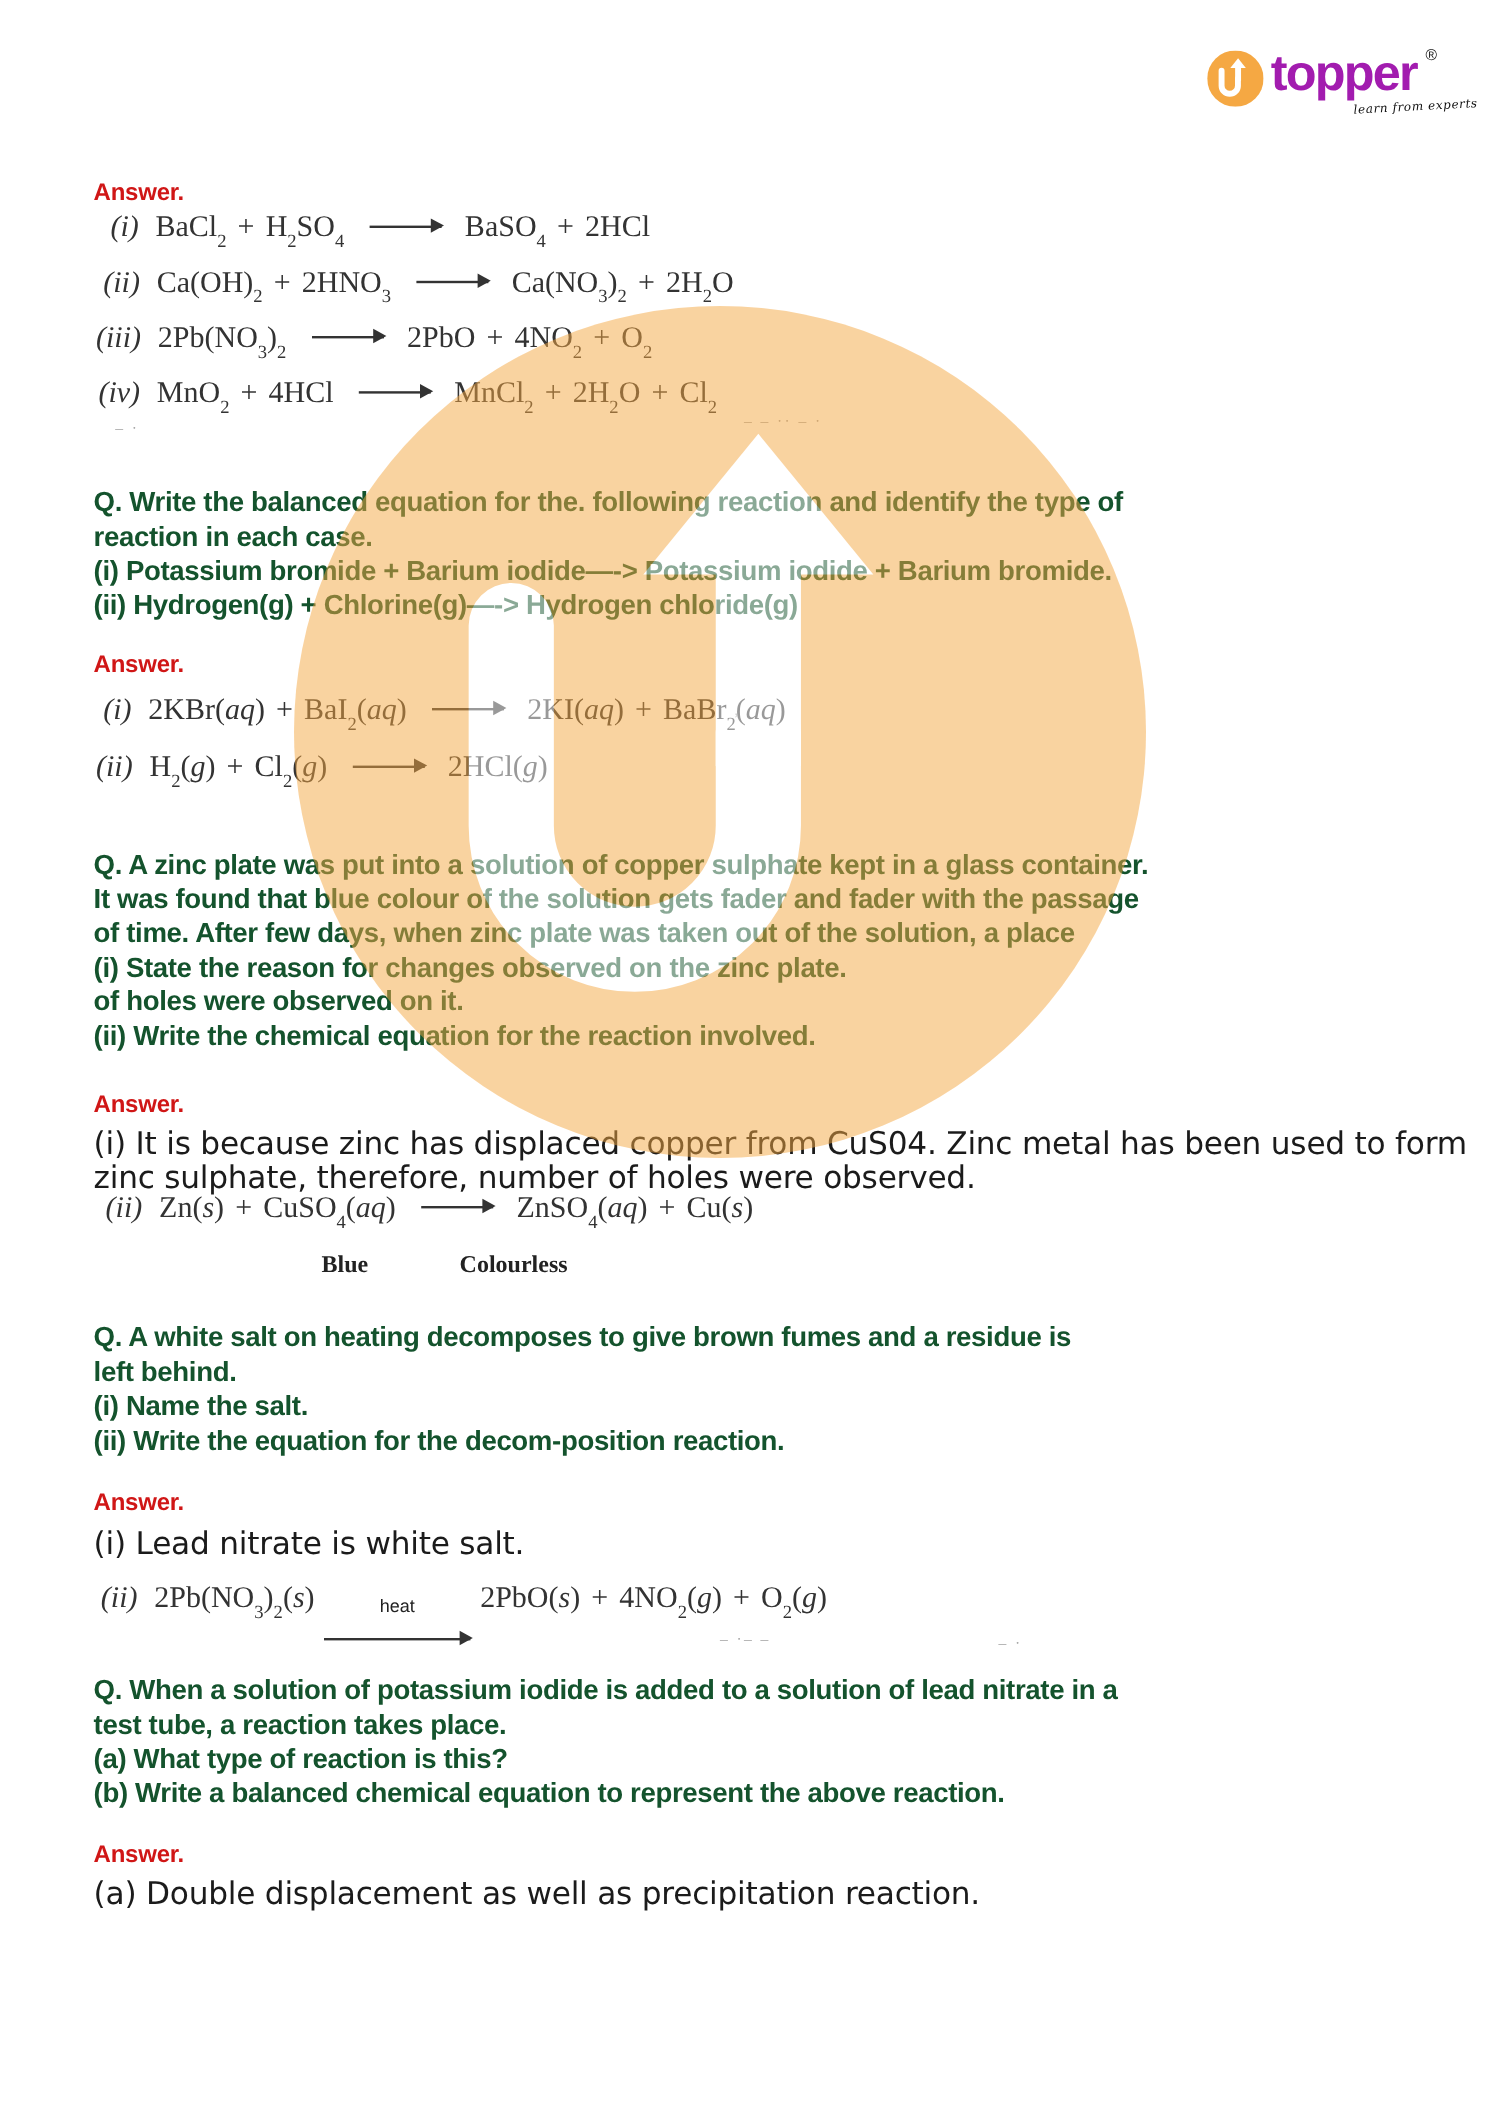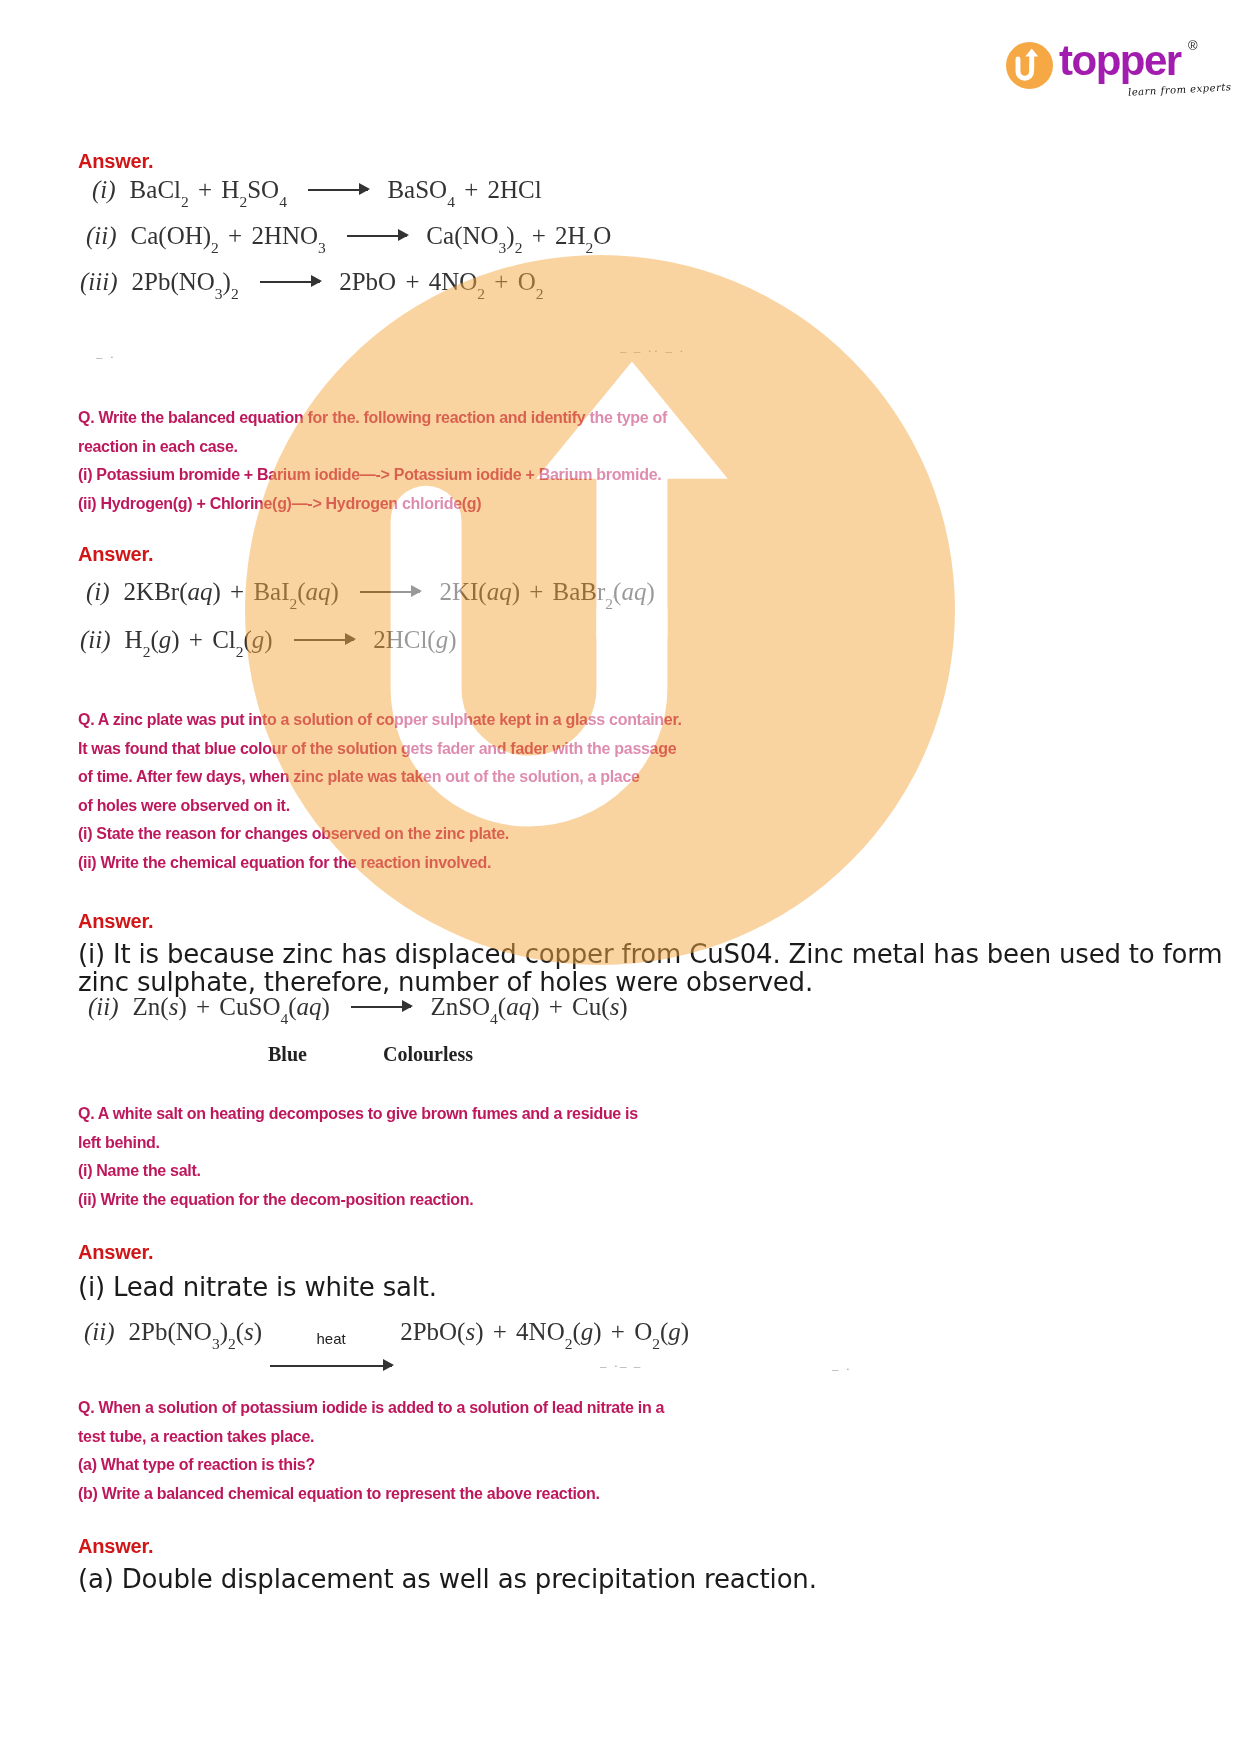--- a/index.html
+++ b/index.html
@@ -1,20 +1,20 @@
 <!DOCTYPE html>
 <html><head>
 <meta charset="utf-8">
 <style>
   html,body{margin:0;padding:0;background:#e8e8e8}
   .page{position:relative;width:1240px;height:1755px;background:#ffffff;overflow:hidden;
         font-family:"Liberation Sans",sans-serif;margin:0 auto}
   .abs{position:absolute}
   
-  .q{font-weight:bold;color:#be185d;font-size:16px;letter-spacing:-0.3px;line-height:28.5px;white-space:nowrap}
+  .q{font-weight:bold;color:#14532d;font-size:23px;letter-spacing:-0.3px;line-height:28.5px;white-space:nowrap}
   .q .line{white-space:nowrap}
   
   .ans-label{color:#d01616;font-weight:bold;font-size:20px;letter-spacing:-0.2px}
   
   .ansbody{color:#1b1b1b;font-size:26px;line-height:28px;white-space:nowrap;font-family:"DejaVu Sans",sans-serif;letter-spacing:-0.2px}
   .ansbody .line{white-space:nowrap}
   
   .eq{font-family:"Liberation Serif","DejaVu Serif",serif;font-size:25px;color:#333;white-space:nowrap;word-spacing:3px}
   .eq sub{font-size:62%;line-height:0;position:relative;top:0.18em}
   .eq i{font-family:"Liberation Serif",serif}
@@ -58,42 +58,45 @@
     <div class="abs ans-label" style="left:78px;top:150px">Answer.</div>
     <div class="abs eq" style="left:92px;top:176px">
       <span class="eq-label">(<i>i</i>)</span><span>BaCl<sub>2</sub> + H<sub>2</sub>SO<sub>4</sub> <span class="arr"></span> BaSO<sub>4</sub> + 2HCl</span>
     </div>
     <div class="abs eq" style="left:86px;top:222px">
       <span class="eq-label">(<i>ii</i>)</span><span>Ca(OH)<sub>2</sub> + 2HNO<sub>3</sub> <span class="arr"></span> Ca(NO<sub>3</sub>)<sub>2</sub> + 2H<sub>2</sub>O</span>
     </div>
     <div class="abs eq" style="left:80px;top:268px">
       <span class="eq-label">(<i>iii</i>)</span><span>2Pb(NO<sub>3</sub>)<sub>2</sub> <span class="arr"></span> 2PbO + 4NO<sub>2</sub> + O<sub>2</sub></span>
     </div>
+    <div class="abs eq" style="left:82px;top:314px">
+      <span class="eq-label">(<i>iv</i>)</span><span>MnO<sub>2</sub> + 4HCl <span class="arr"></span> MnCl<sub>2</sub> + 2H<sub>2</sub>O + Cl<sub>2</sub></span>
+    </div>
 
     <div class="abs q" style="left:78px;top:404px">
         <div class="line">Q. Write the balanced equation for the. following reaction and identify the type of</div>
         <div class="line">reaction in each case.</div>
         <div class="line">(i) Potassium bromide + Barium iodide—-&gt; Potassium iodide + Barium bromide.</div>
         <div class="line">(ii) Hydrogen(g) + Chlorine(g)—-&gt; Hydrogen chloride(g)</div>
       </div>
 
     <div class="abs ans-label" style="left:78px;top:543px">Answer.</div>
     <div class="abs eq" style="left:86px;top:578px">
       <span class="eq-label">(<i>i</i>)</span><span>2KBr(<i>aq</i>) +  BaI<sub>2</sub>(<i>aq</i>) <span class="arr"></span> 2KI(<i>aq</i>) + BaBr<sub>2</sub>(<i>aq</i>)</span>
     </div>
     <div class="abs eq" style="left:80px;top:626px">
       <span class="eq-label">(<i>ii</i>)</span><span>H<sub>2</sub>(<i>g</i>) + Cl<sub>2</sub>(<i>g</i>) <span class="arr"></span> 2HCl(<i>g</i>)</span>
     </div>
 
     <div class="abs q" style="left:78px;top:706px">
         <div class="line">Q. A zinc plate was put into a solution of copper sulphate kept in a glass container.</div>
         <div class="line">It was found that blue colour of the solution gets fader and fader with the passage</div>
         <div class="line">of time. After few days, when zinc plate was taken out of the solution, a place</div>
+        <div class="line">(i) State the reason for changes observed on the zinc plate.</div>
         <div class="line">of holes were observed on it.</div>
-        <div class="line">(i) State the reason for changes observed on the zinc plate.</div>
         <div class="line">(ii) Write the chemical equation for the reaction involved.</div>
       </div>
 
     <div class="abs ans-label" style="left:78px;top:910px">Answer.</div>
     <div class="abs ansbody" style="left:78px;top:940px">
         <div class="line">(i) It is because zinc has displaced copper from CuS04. Zinc metal has been used to form</div>
         <div class="line">zinc sulphate, therefore, number of holes were observed.</div>
       </div>
     <div class="abs eq" style="left:88px;top:993px">
       <span class="eq-label">(<i>ii</i>)</span><span>Zn(<i>s</i>) + CuSO<sub>4</sub>(<i>aq</i>) <span class="arr"></span> ZnSO<sub>4</sub>(<i>aq</i>) + Cu(<i>s</i>)</span>

